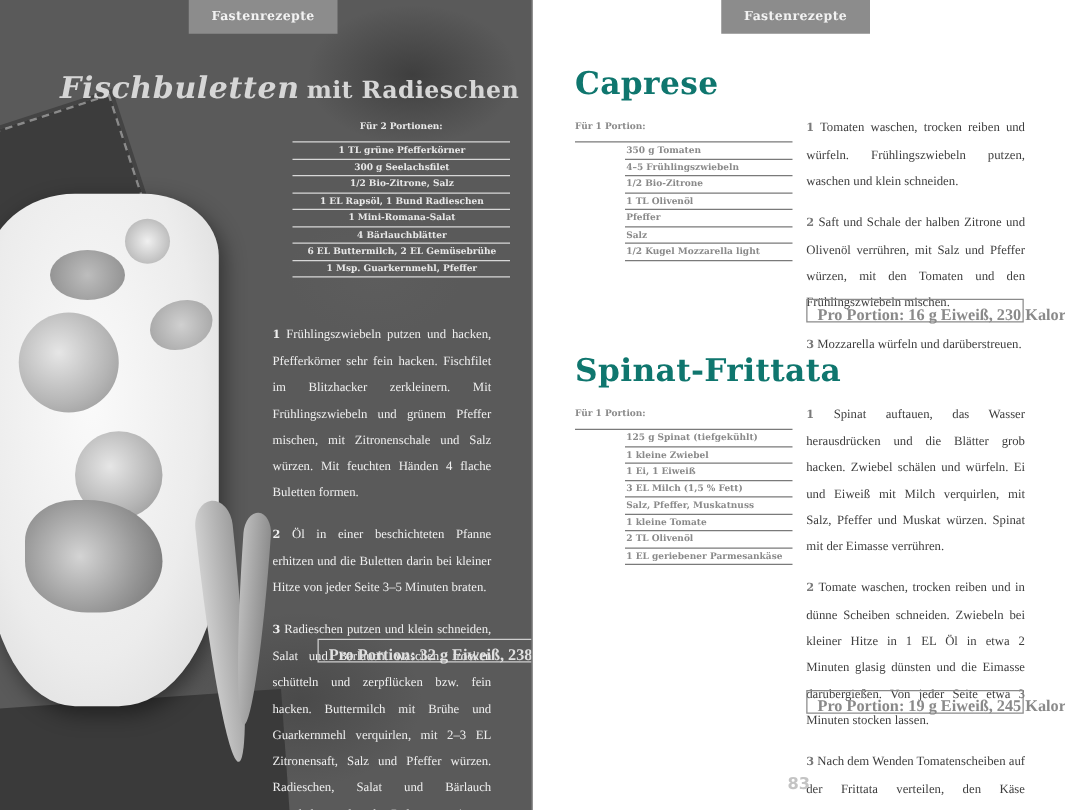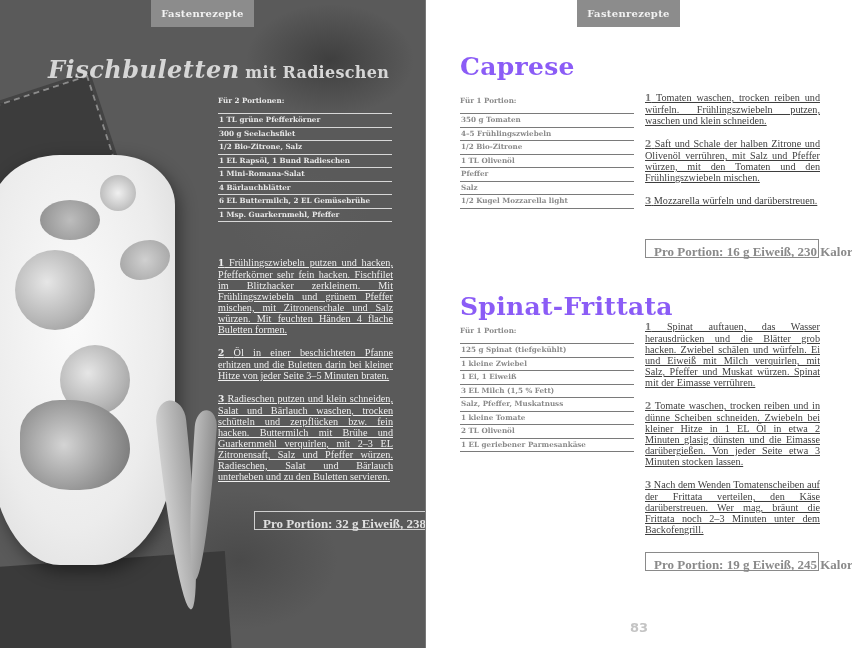--- a/index.html
+++ b/index.html
@@ -47,77 +47,77 @@
   .food.f6 { left: 120px; top: 240px; width: 50px; height: 40px; background: radial-gradient(circle, #d0d0d0, #a0a0a0); border-radius: 60% 40%; }
   .leaf {
     position: absolute; left: 165px; top: 400px; width: 30px; height: 210px;
     background: linear-gradient(90deg, #cfcfcf, #9e9e9e);
     border-radius: 50% 50% 50% 50% / 10% 10% 90% 90%;
     transform: rotate(-6deg);
   }
   .leaf.l2 { left: 190px; top: 410px; width: 22px; height: 170px; transform: rotate(4deg); background: linear-gradient(90deg, #bdbdbd, #8d8d8d); }
 
   .tab {
-    position: absolute; top: 0; width: 103px; height: 27px;
+    position: absolute; top: 0; width: 119px; height: 27px;
     background: #8c8c8c;
     color: #f2f2f2; font-family: "DejaVu Serif", serif; font-weight: bold;
     font-size: 10px; letter-spacing: 0.3px;
     display: flex; align-items: center; justify-content: center;
   }
   .tab-left { left: 151px; }
 
   .title-left {
     position: absolute; left: 48px; top: 55px; width: 370px;
     font-family: "DejaVu Serif", serif; font-weight: bold; color: #d6d6d6;
     white-space: nowrap;
   }
   .title-left .big { font-size: 24px; letter-spacing: 0.5px; font-style: italic; }
-  .title-left .small { font-size: 16px; letter-spacing: 0.3px; text-align: right; }
+  .title-left .small { font-size: 19px; letter-spacing: 0.3px; text-align: right; }
 
   .portions {
     font-family: "DejaVu Serif", serif; font-weight: bold; font-size: 7.2px;
   }
   .ingr-list { list-style: none; }
   .ingr-list li {
     font-family: "DejaVu Serif", serif; font-weight: bold; font-size: 7.2px;
     height: 13.5px; line-height: 12px; border-bottom: 1px solid;
     white-space: nowrap; overflow: hidden; padding-left: 1px;
   }
 
-  .left-ingredients { position: absolute; left: 218px; top: 96px; width: 174px; color: #e8e8e8; }
+  .left-ingredients { position: absolute; left: 234px; top: 96px; width: 174px; color: #e8e8e8; text-align: center; }
   .left-ingredients .portions { margin-bottom: 8px; }
   .left-ingredients .ingr-list { border-top: 1px solid #d8d8d8; }
   .left-ingredients .ingr-list li { border-color: #d8d8d8; }
 
   .steps p {
-    font-family: "Liberation Serif", serif; font-size: 10.2px; line-height: 11px;
-    text-align: justify; margin-bottom: 12px; text-decoration: underline;
+    font-family: "Liberation Serif", serif; font-size: 10.2px; line-height: 21px;
+    text-align: justify; margin-bottom: 12px;
   }
   .steps p .num { font-weight: bold; font-family: "DejaVu Serif", serif; font-size: 9px; }
   .left-steps { position: absolute; left: 218px; top: 257px; width: 175px; color: #efefef; }
 
   .nutri {
     border: 1.5px solid; padding: 4px 8px;
     font-family: Liberation Serif, serif; font-weight: bold; font-size: 13px; white-space: nowrap;
   }
   .left-nutri { position: absolute; left: 218px; top: 511px; width: 182px; height: 19px; color: #e0e0e0; border-color: #cfcfcf; margin-left: 36px; }
 
   
   .page-right { position: absolute; left: 427px; top: 0; width: 425px; height: 648px; background: #ffffff; }
   .title-right {
-    position: absolute; font-family: "DejaVu Serif", serif; font-weight: bold; color: #8b5cf6;
+    position: absolute; font-family: "DejaVu Serif", serif; font-weight: bold; color: #0f766e;
     font-size: 25px; letter-spacing: 0.3px; white-space: nowrap;
   }
   .caprese-title { left: 33px; top: 52px; }
-  .spinat-title { left: 33px; top: 292px; }
+  .spinat-title { left: 33px; top: 282px; }
 
   .right-ingredients { position: absolute; width: 174px; color: #8a8a8a; }
   .right-ingredients .portions { margin-bottom: 8px; }
   .right-ingredients .ingr-list { border-top: 1px solid #7a7a7a; }
-  .right-ingredients .ingr-list li { border-color: #7a7a7a; }
+  .right-ingredients .ingr-list li { border-color: #7a7a7a; margin-left: 40px; }
   .caprese-ingredients { left: 33px; top: 96px; }
   .spinat-ingredients { left: 33px; top: 326px; }
 
   .right-steps { position: absolute; left: 218px; width: 175px; color: #3e3e3e; }
   .right-steps .num { color: #7a7a7a; }
   .caprese-steps { top: 92px; }
   .spinat-steps { top: 321px; }
 
   .right-nutri { position: absolute; left: 218px; width: 174px; height: 19px; color: #8a8a8a; border-color: #8a8a8a; }
   .caprese-nutri { top: 239px; }

